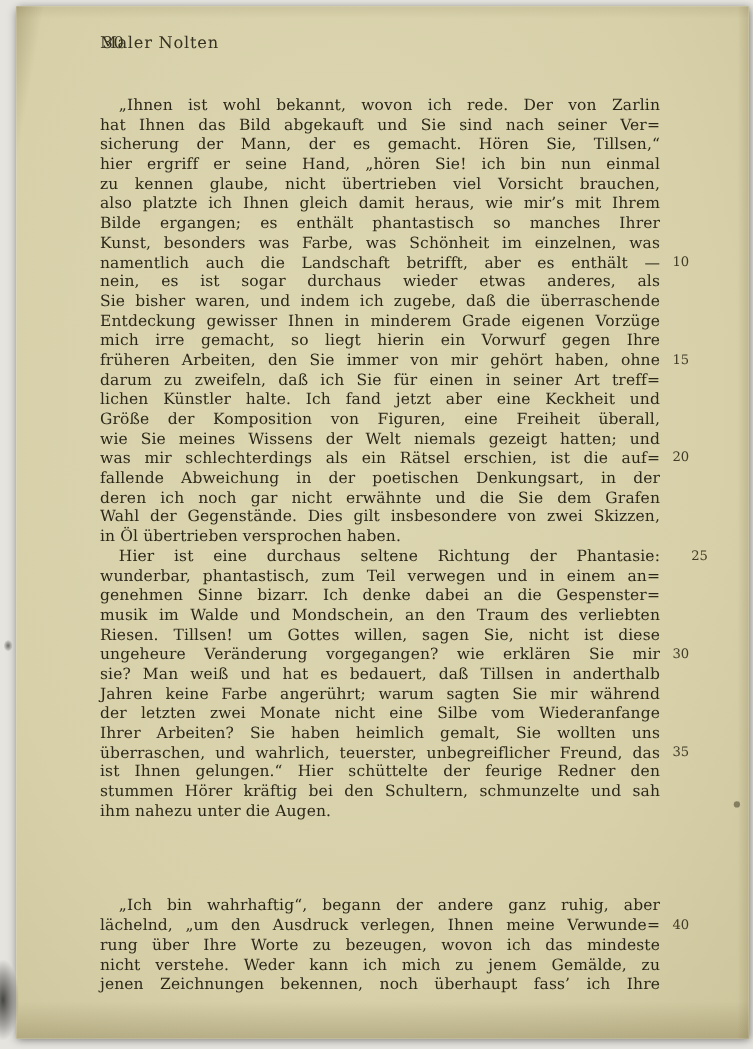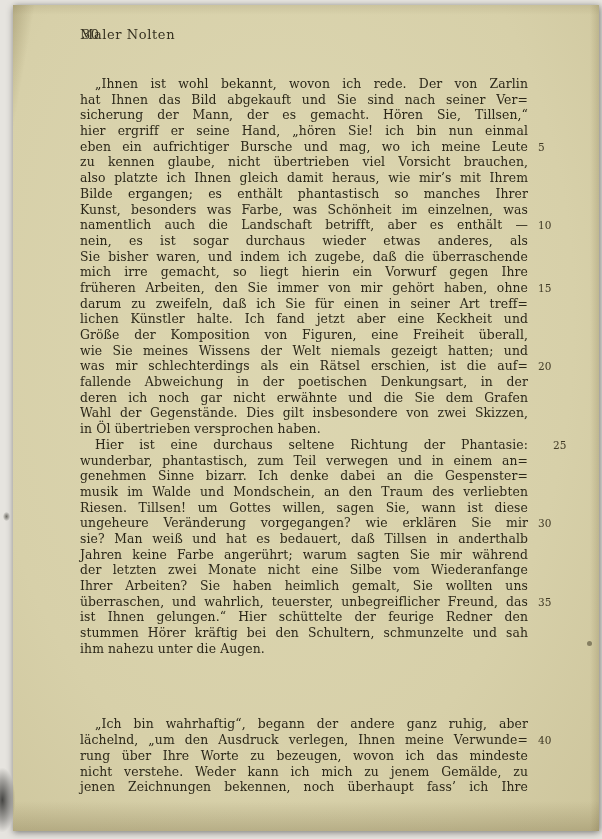--- a/index.html
+++ b/index.html
@@ -124,44 +124,44 @@
   <div class="content">
     <div class="page-header">
       <span class="page-num">30</span>
       <span class="running-title">Maler Nolten</span>
     </div>
     <div class="text-block">
         <div class="line indent">„Ihnen ist wohl bekannt, wovon ich rede. Der von Zarlin</div>
         <div class="line">hat Ihnen das Bild abgekauft und Sie sind nach seiner Ver=</div>
         <div class="line">sicherung der Mann, der es gemacht. Hören Sie, Tillsen,“</div>
         <div class="line">hier ergriff er seine Hand, „hören Sie! ich bin nun einmal</div>
-        <div class="line">eben ein aufrichtiger Bursche und mag, wo ich meine Leute<span class="margin-num">5</span></div>
         <div class="line">zu kennen glaube, nicht übertrieben viel Vorsicht brauchen,</div>
         <div class="line">also platzte ich Ihnen gleich damit heraus, wie mir’s mit Ihrem</div>
         <div class="line">Bilde ergangen; es enthält phantastisch so manches Ihrer</div>
         <div class="line">Kunst, besonders was Farbe, was Schönheit im einzelnen, was</div>
         <div class="line">namentlich auch die Landschaft betrifft, aber es enthält —<span class="margin-num">10</span></div>
         <div class="line">nein, es ist sogar durchaus wieder etwas anderes, als</div>
         <div class="line">Sie bisher waren, und indem ich zugebe, daß die überraschende</div>
+        <div class="line">Entdeckung gewisser Ihnen in minderem Grade eigenen Vorzüge</div>
         <div class="line">mich irre gemacht, so liegt hierin ein Vorwurf gegen Ihre</div>
         <div class="line">früheren Arbeiten, den Sie immer von mir gehört haben, ohne<span class="margin-num">15</span></div>
         <div class="line">darum zu zweifeln, daß ich Sie für einen in seiner Art treff=</div>
         <div class="line">lichen Künstler halte. Ich fand jetzt aber eine Keckheit und</div>
         <div class="line">Größe der Komposition von Figuren, eine Freiheit überall,</div>
         <div class="line">wie Sie meines Wissens der Welt niemals gezeigt hatten; und</div>
         <div class="line">was mir schlechterdings als ein Rätsel erschien, ist die auf=<span class="margin-num">20</span></div>
         <div class="line">fallende Abweichung in der poetischen Denkungsart, in der</div>
         <div class="line">deren ich noch gar nicht erwähnte und die Sie dem Grafen</div>
         <div class="line">Wahl der Gegenstände. Dies gilt insbesondere von zwei Skizzen,</div>
         <div class="line end">in Öl übertrieben versprochen haben.</div>
         <div class="line indent">Hier ist eine durchaus seltene Richtung der Phantasie:<span class="margin-num">25</span></div>
         <div class="line">wunderbar, phantastisch, zum Teil verwegen und in einem an=</div>
         <div class="line">genehmen Sinne bizarr. Ich denke dabei an die Gespenster=</div>
         <div class="line">musik im Walde und Mondschein, an den Traum des verliebten</div>
-        <div class="line">Riesen. Tillsen! um Gottes willen, sagen Sie, wann ist diese</div>
+        <div class="line">Riesen. Tillsen! um Gottes willen, sagen Sie, nicht ist diese</div>
         <div class="line">ungeheure Veränderung vorgegangen? wie erklären Sie mir<span class="margin-num">30</span></div>
         <div class="line">sie? Man weiß und hat es bedauert, daß Tillsen in anderthalb</div>
         <div class="line">Jahren keine Farbe angerührt; warum sagten Sie mir während</div>
         <div class="line">der letzten zwei Monate nicht eine Silbe vom Wiederanfange</div>
         <div class="line">Ihrer Arbeiten? Sie haben heimlich gemalt, Sie wollten uns</div>
         <div class="line">überraschen, und wahrlich, teuerster, unbegreiflicher Freund, das<span class="margin-num">35</span></div>
         <div class="line">ist Ihnen gelungen.“ Hier schüttelte der feurige Redner den</div>
         <div class="line">stummen Hörer kräftig bei den Schultern, schmunzelte und sah</div>
         <div class="line end">ihm nahezu unter die Augen.</div>
         <div class="line indent gap-before">„Ich bin wahrhaftig“, begann der andere ganz ruhig, aber</div>

